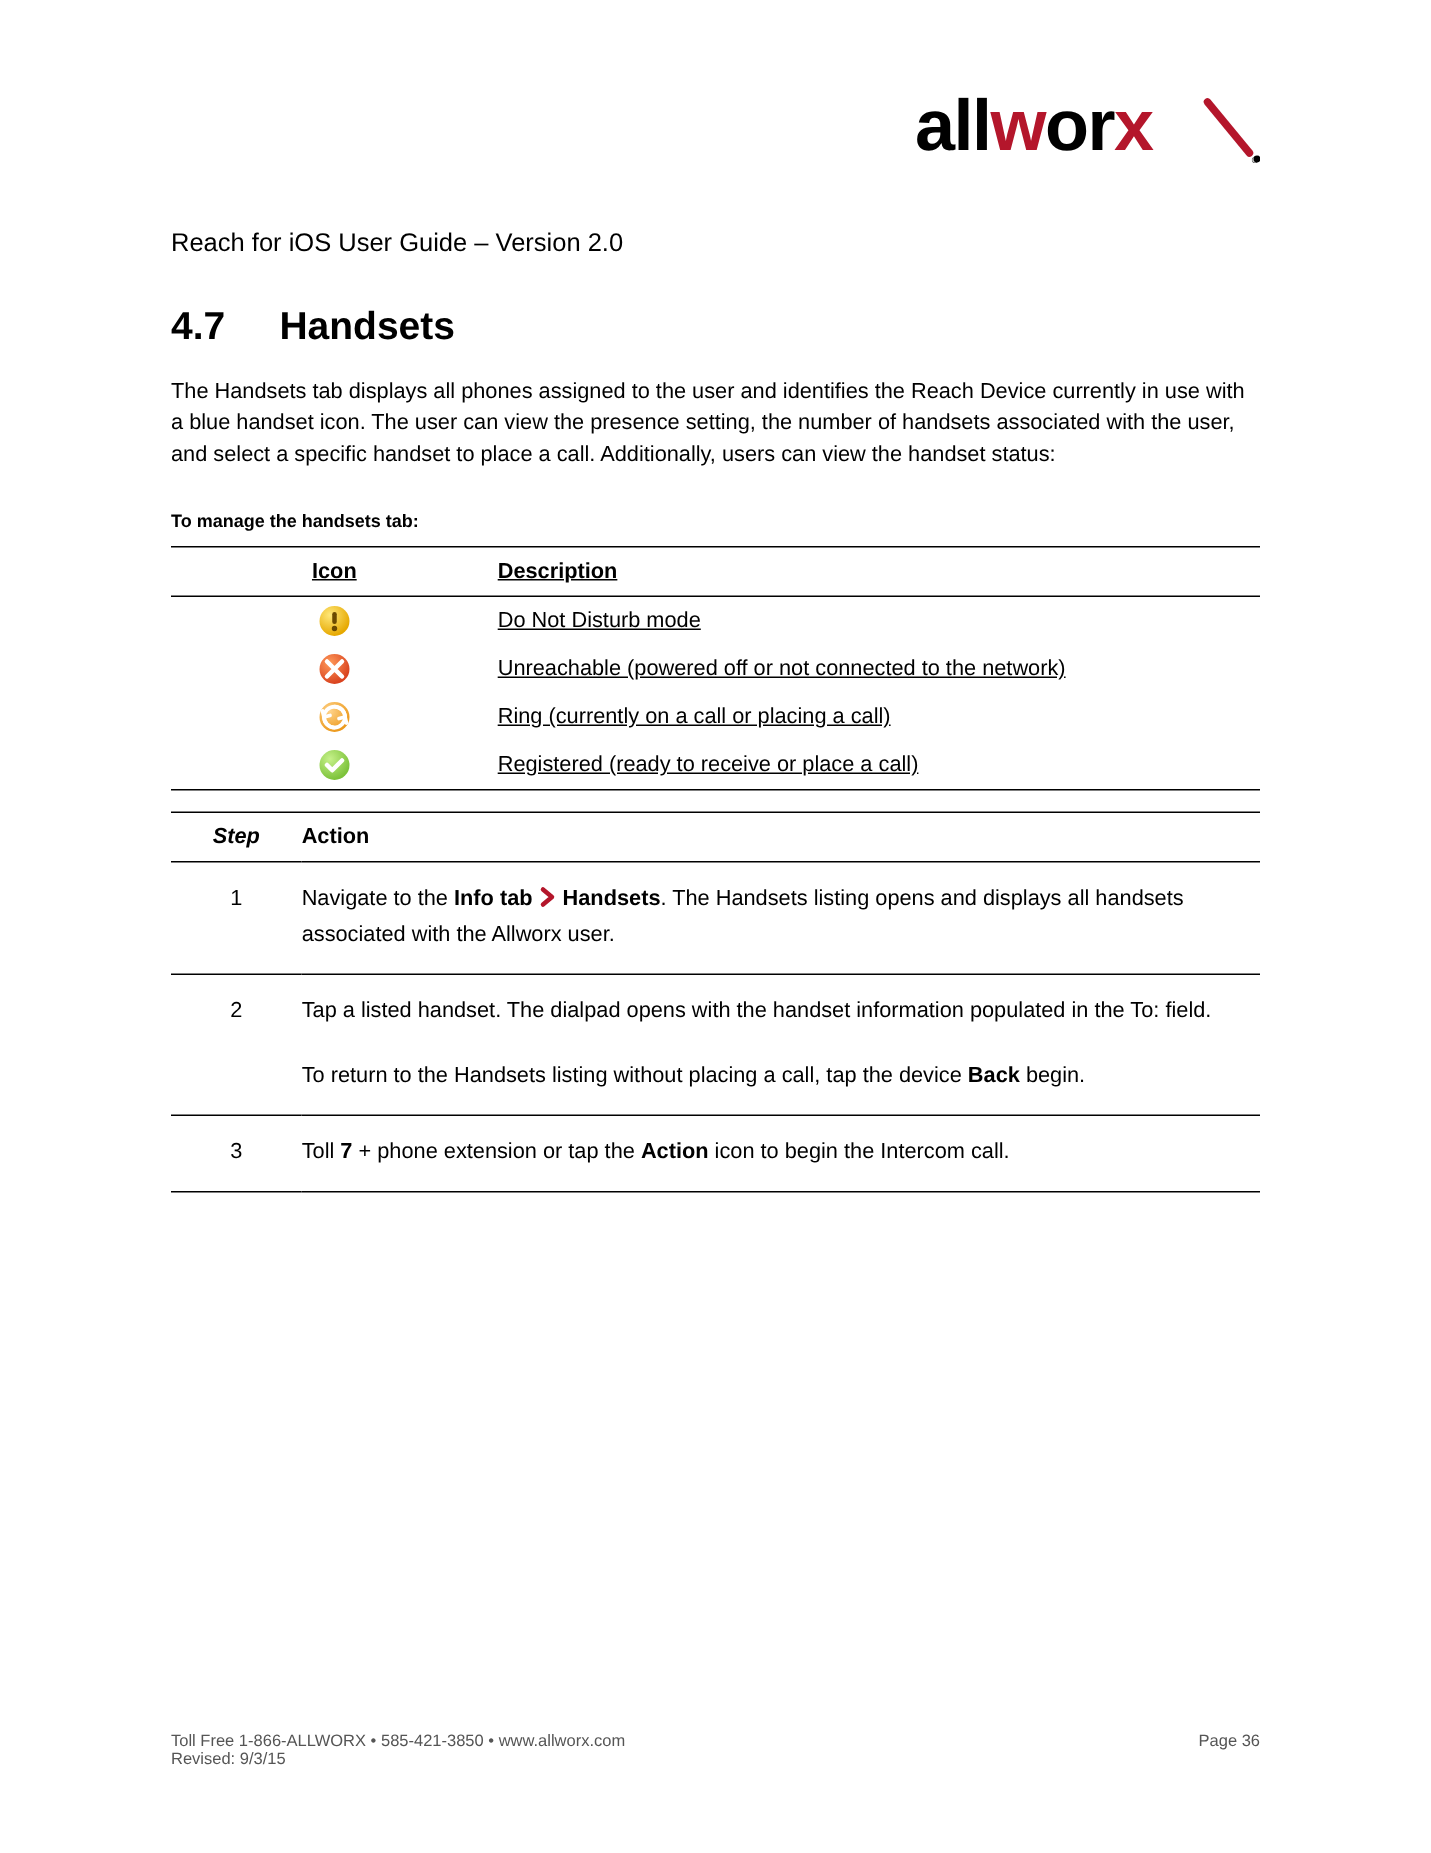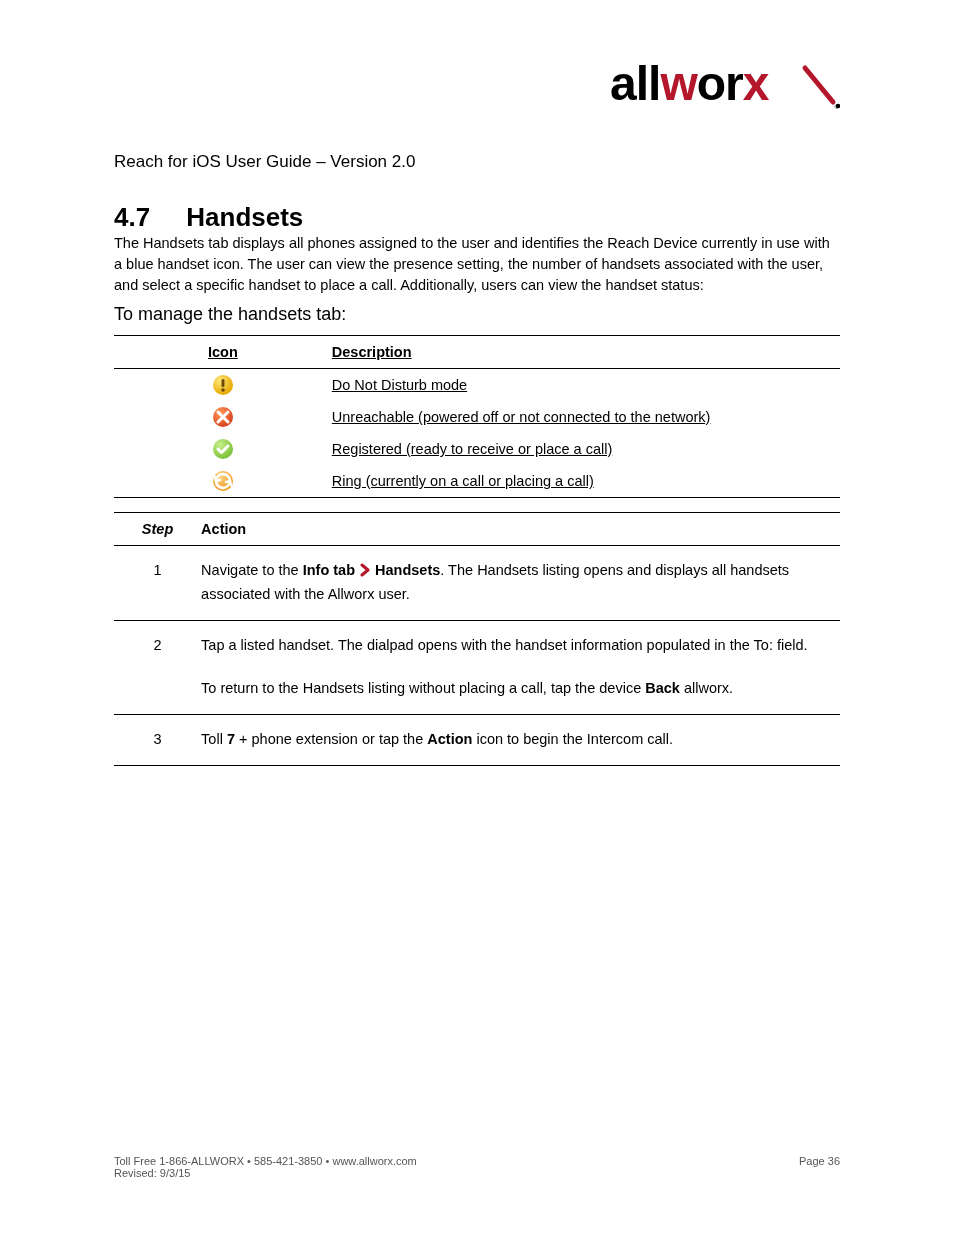--- a/index.html
+++ b/index.html
@@ -1,22 +1,22 @@
 <!DOCTYPE html>
 <html><head>
 <meta charset="utf-8">
 <style>
   * { box-sizing: border-box; margin: 0; padding: 0; }
   html, body { width: 954px; height: 1235px; background: #ffffff; font-family: Arial, Helvetica, sans-serif; color: #000; }
   .page { position: relative; width: 954px; height: 1235px; padding: 56px 114px 0 114px; }
   .logo-wrap { position: absolute; top: 56px; right: 114px; }
   .doc-title { font-size: 17px; margin-top: 96px; }
   .section-num { font-size: 26px; font-weight: bold; margin-top: 30px; }
-  .body-text { font-size: 14.5px; line-height: 1.45; }
-  .to-manage { font-size: 18px; font-weight: normal; margin-top: 8px; }
+  .body-text { font-size: 14.5px; line-height: 1.45; margin-top: 18px; }
+  .to-manage { font-size: 12px; font-weight: bold; margin-top: 26px; }
   table.icon-table { width: 100%; border-collapse: collapse; margin-top: 10px; text-decoration: underline; }
   table.icon-table th { text-align: left; font-size: 14.5px; font-weight: bold; padding: 8px 0; }
   table.icon-table th:first-child { text-align: center; width: 30%; }
   table.icon-table td { font-size: 14.5px; padding: 5px 0; vertical-align: middle; }
   table.icon-table td:first-child { text-align: center; }
   .hr-top { border: none; border-top: 1.3px solid #000; }
   .hr-thin { border: none; border-top: 0.7px solid #000; }
   .icon-cell svg { vertical-align: middle; }
   table.steps { width: 100%; border-collapse: collapse; margin-top: 14px; }
   table.steps th { text-align: left; font-size: 14.5px; font-weight: bold; padding: 8px 0; border-bottom: 0.7px solid #000; }
@@ -97,48 +97,48 @@
           <circle cx="11" cy="11" r="10" fill="url(#gR)"></circle>
           <path d="M6 6 L16 16 M16 6 L6 16" stroke="#fff" stroke-width="3" stroke-linecap="round"></path>
         </svg>
       </td>
       <td>Unreachable (powered off or not connected to the network)</td>
     </tr>
     <tr>
       <td class="icon-cell">
         <svg width="22" height="22" viewBox="0 0 22 22">
           <defs>
-                <radialGradient id="gG" cx="35%" cy="30%" r="70%">
-                  <stop offset="0%" stop-color="#c6f18a"></stop>
-                  <stop offset="100%" stop-color="#7cc23a"></stop>
-                </radialGradient>
-              </defs>
-          <circle cx="11" cy="11" r="10" fill="url(#gG)"></circle>
-          <path d="M6 11 L9.5 14.5 L16 8" stroke="#fff" stroke-width="3" fill="none" stroke-linecap="round" stroke-linejoin="round"></path>
-        </svg>
-      </td>
-      <td>Registered (ready to receive or place a call)</td>
-    </tr>
-    <tr>
-      <td class="icon-cell">
-        <svg width="22" height="22" viewBox="0 0 22 22">
-          <defs>
                 <radialGradient id="gO" cx="35%" cy="30%" r="70%">
                   <stop offset="0%" stop-color="#ffd38a"></stop>
                   <stop offset="100%" stop-color="#ec9a1e"></stop>
                 </radialGradient>
               </defs>
           <circle cx="11" cy="11" r="10" fill="url(#gO)"></circle>
           <path d="M11 4 A7 7 0 1 1 4 11" stroke="#fff" stroke-width="2.5" fill="none" stroke-linecap="round"></path>
           <path d="M4 11 L3 7 M4 11 L8 10" stroke="#fff" stroke-width="2.5" stroke-linecap="round"></path>
           <path d="M11 18 A7 7 0 1 1 18 11" stroke="#fff" stroke-width="2.5" fill="none" stroke-linecap="round"></path>
           <path d="M18 11 L19 15 M18 11 L14 12" stroke="#fff" stroke-width="2.5" stroke-linecap="round"></path>
         </svg>
       </td>
       <td>Ring (currently on a call or placing a call)</td>
+    </tr>
+    <tr>
+      <td class="icon-cell">
+        <svg width="22" height="22" viewBox="0 0 22 22">
+          <defs>
+                <radialGradient id="gG" cx="35%" cy="30%" r="70%">
+                  <stop offset="0%" stop-color="#c6f18a"></stop>
+                  <stop offset="100%" stop-color="#7cc23a"></stop>
+                </radialGradient>
+              </defs>
+          <circle cx="11" cy="11" r="10" fill="url(#gG)"></circle>
+          <path d="M6 11 L9.5 14.5 L16 8" stroke="#fff" stroke-width="3" fill="none" stroke-linecap="round" stroke-linejoin="round"></path>
+        </svg>
+      </td>
+      <td>Registered (ready to receive or place a call)</td>
     </tr>
     <tr>
           <td colspan="2" style="padding:0;">
             <hr class="hr-thin">
           </td>
         </tr>
   </tbody>
     </table>
 
   <table class="steps">
@@ -157,21 +157,21 @@
         <tr>
           <td class="num">1</td>
           <td><span style="white-space: pre-line;">Navigate to the </span><span class="bold" style="white-space: pre-line;">Info tab</span><span class="chev"><svg width="14" height="14" viewBox="0 0 14 14">
                 <path d="M4 2 L10 7 L4 12" stroke="#b4162b" stroke-width="3" fill="none" stroke-linecap="round" stroke-linejoin="round"></path>
               </svg></span><span class="bold" style="white-space: pre-line;">Handsets</span><span style="white-space: pre-line;">. The Handsets listing opens and displays all handsets associated with the Allworx user.</span></td>
         </tr>
         <tr>
           <td class="num">2</td>
           <td><span style="white-space: pre-line;">Tap a listed handset. The dialpad opens with the handset information populated in the To: field.
 
-</span><span style="white-space: pre-line;">To return to the Handsets listing without placing a call, tap the device </span><span class="bold" style="white-space: pre-line;">Back</span><span style="white-space: pre-line;"> allworx.</span></td>
+</span><span style="white-space: pre-line;">To return to the Handsets listing without placing a call, tap the device </span><span class="bold" style="white-space: pre-line;">Back</span><span style="white-space: pre-line;"> begin.</span></td>
         </tr>
         <tr>
           <td class="num">3</td>
           <td><span style="white-space: pre-line;">Toll </span><span class="bold" style="white-space: pre-line;">7</span><span style="white-space: pre-line;"> + phone extension or tap the </span><span class="bold" style="white-space: pre-line;">Action</span><span style="white-space: pre-line;"> icon to begin the Intercom call.</span></td>
         </tr>
       </tbody>
   </table>
 
   <div class="footer">
     <div style="white-space:pre-line;">Toll Free 1-866-ALLWORX • 585-421-3850 • www.allworx.com

